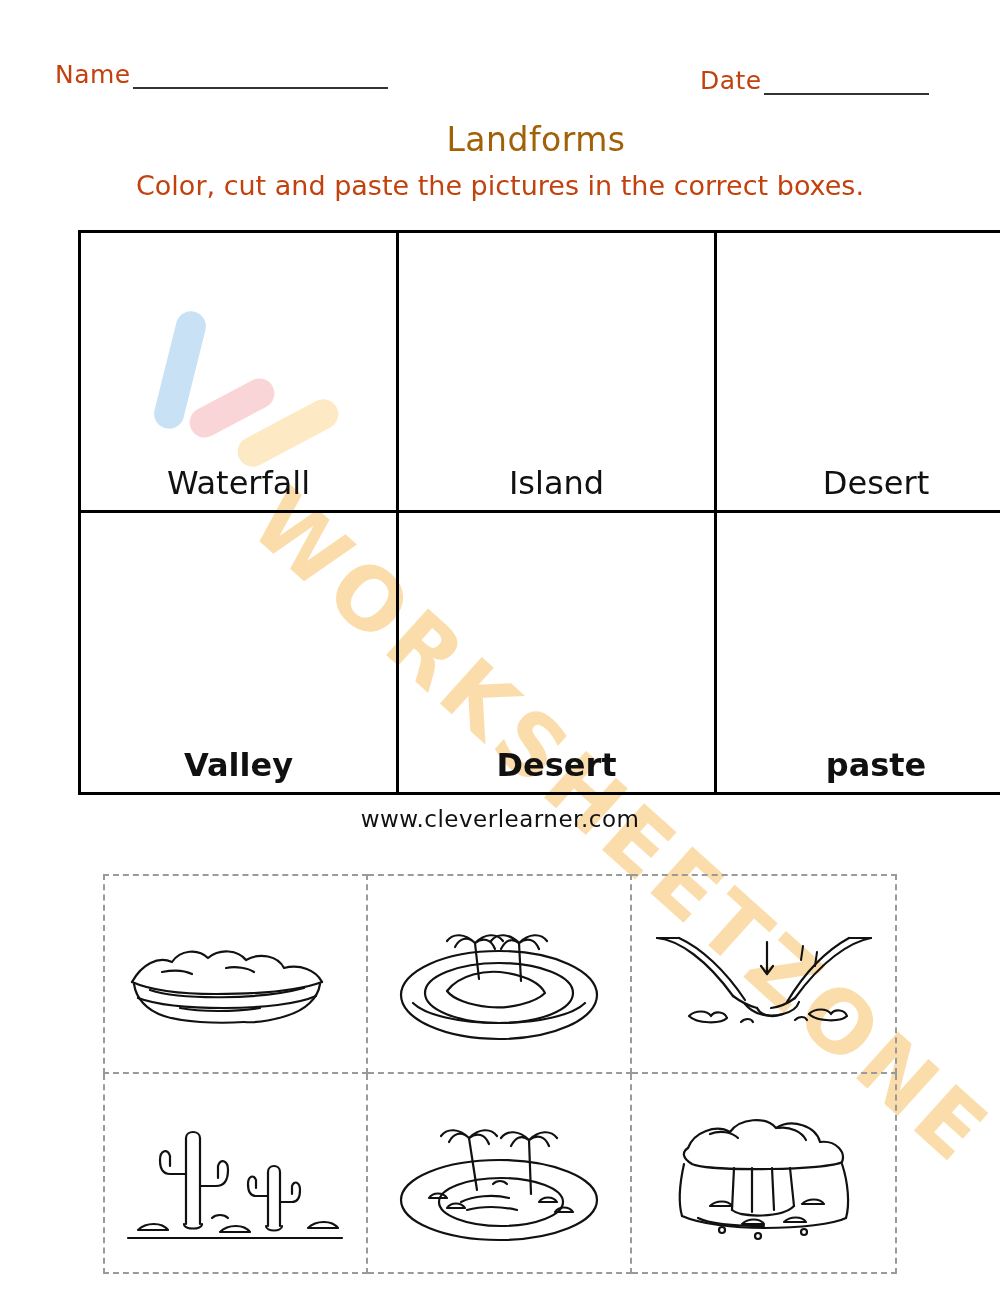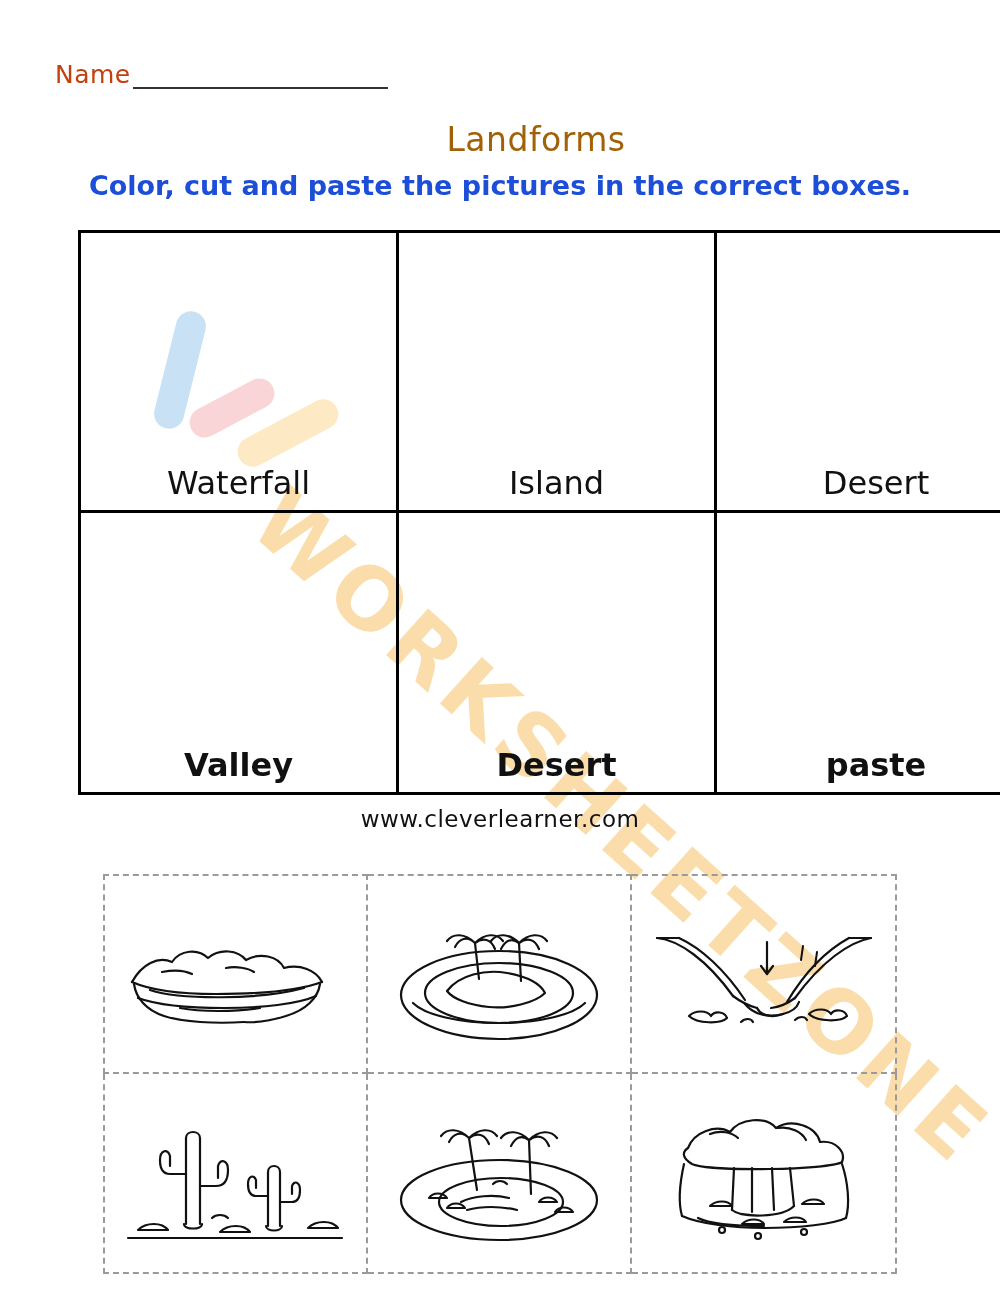--- a/index.html
+++ b/index.html
@@ -87,22 +87,22 @@
     color: #a16207;
     letter-spacing: 0.5px;
     padding-left: 36px;
   }
   .subtitle {
     position: absolute;
     left: 0; top: 170px;
     width: 1000px;
     text-align: center;
     font-size: 27px;
-    font-weight: 700;
-    color: #1d4ed8;
+    font-weight: 400;
+    color: #c2410c;
   }
 
   
   .grid {
     position: absolute;
     left: 78px;
     top: 230px;
     width: 960px;
     height: 565px;
     border: 3px solid #000;
@@ -166,20 +166,23 @@
   .cut-cell.first-col { border-left: 2px dashed #9a9a9a; }
   .cut-cell.top-row { border-top: 2px dashed #9a9a9a; }
   .cut-cell svg { display: block; }
 </style>
 </head>
 <body>
 
 <div class="name-row">
   <div class="field name-field">
     <span>Name</span><span class="line"></span>
+  </div>
+  <div class="field date-field">
+    <span>Date</span><span class="line"></span>
   </div>
 </div>
 
 <div class="title">Landforms</div>
 <div class="subtitle">Color, cut and paste the pictures in the correct boxes.</div>
 
 <div class="watermark">
   <div class="wm-logo">
     <div class="wm-bar b1"></div>
     <div class="wm-bar b2"></div>

